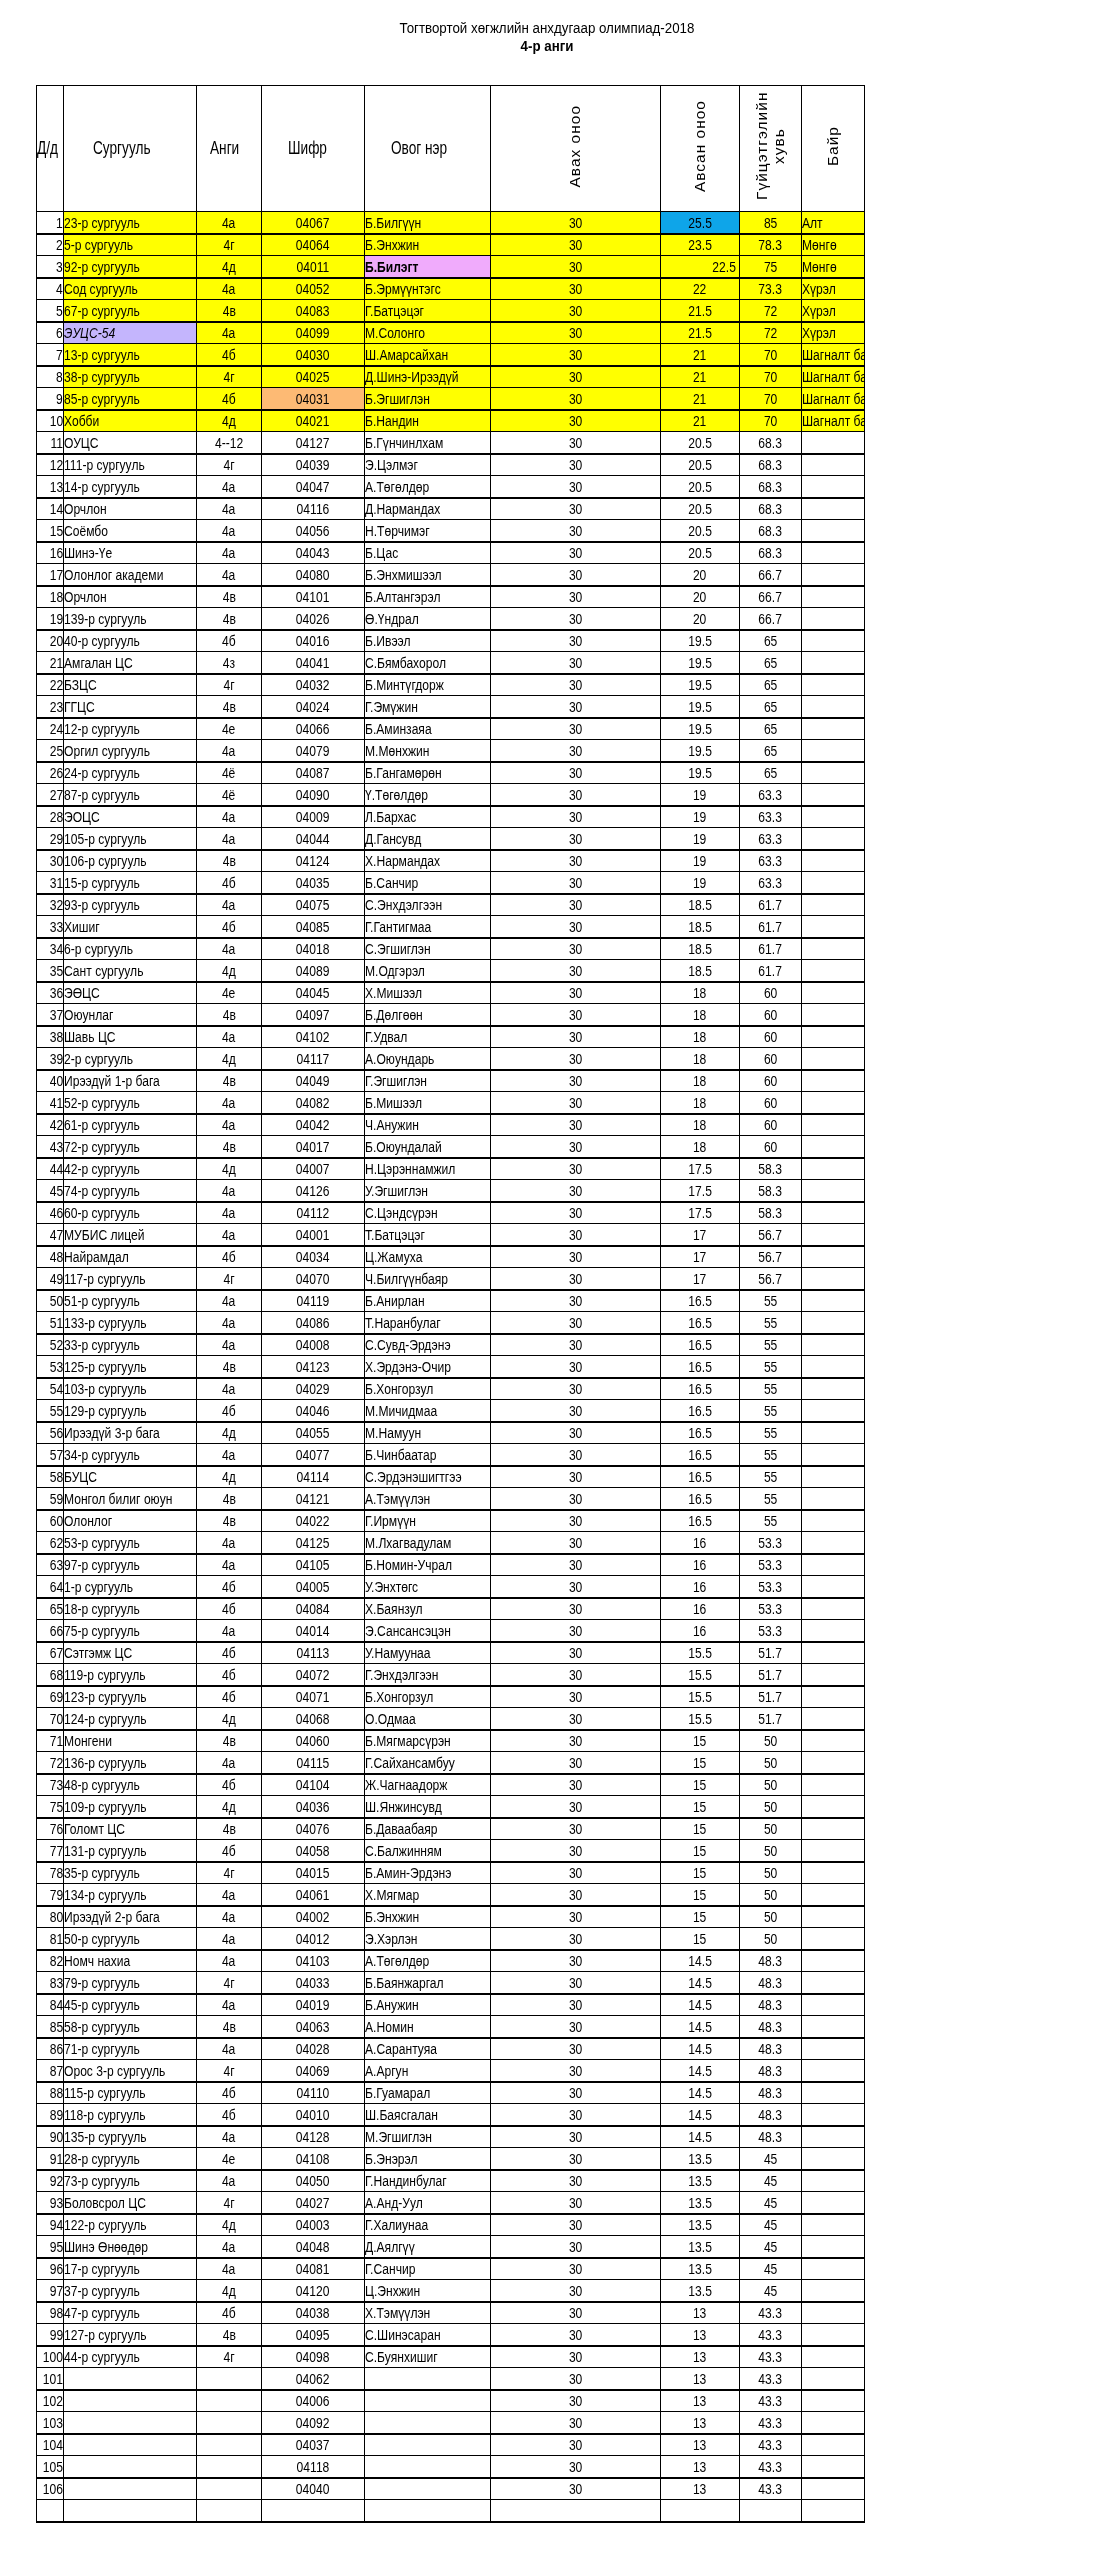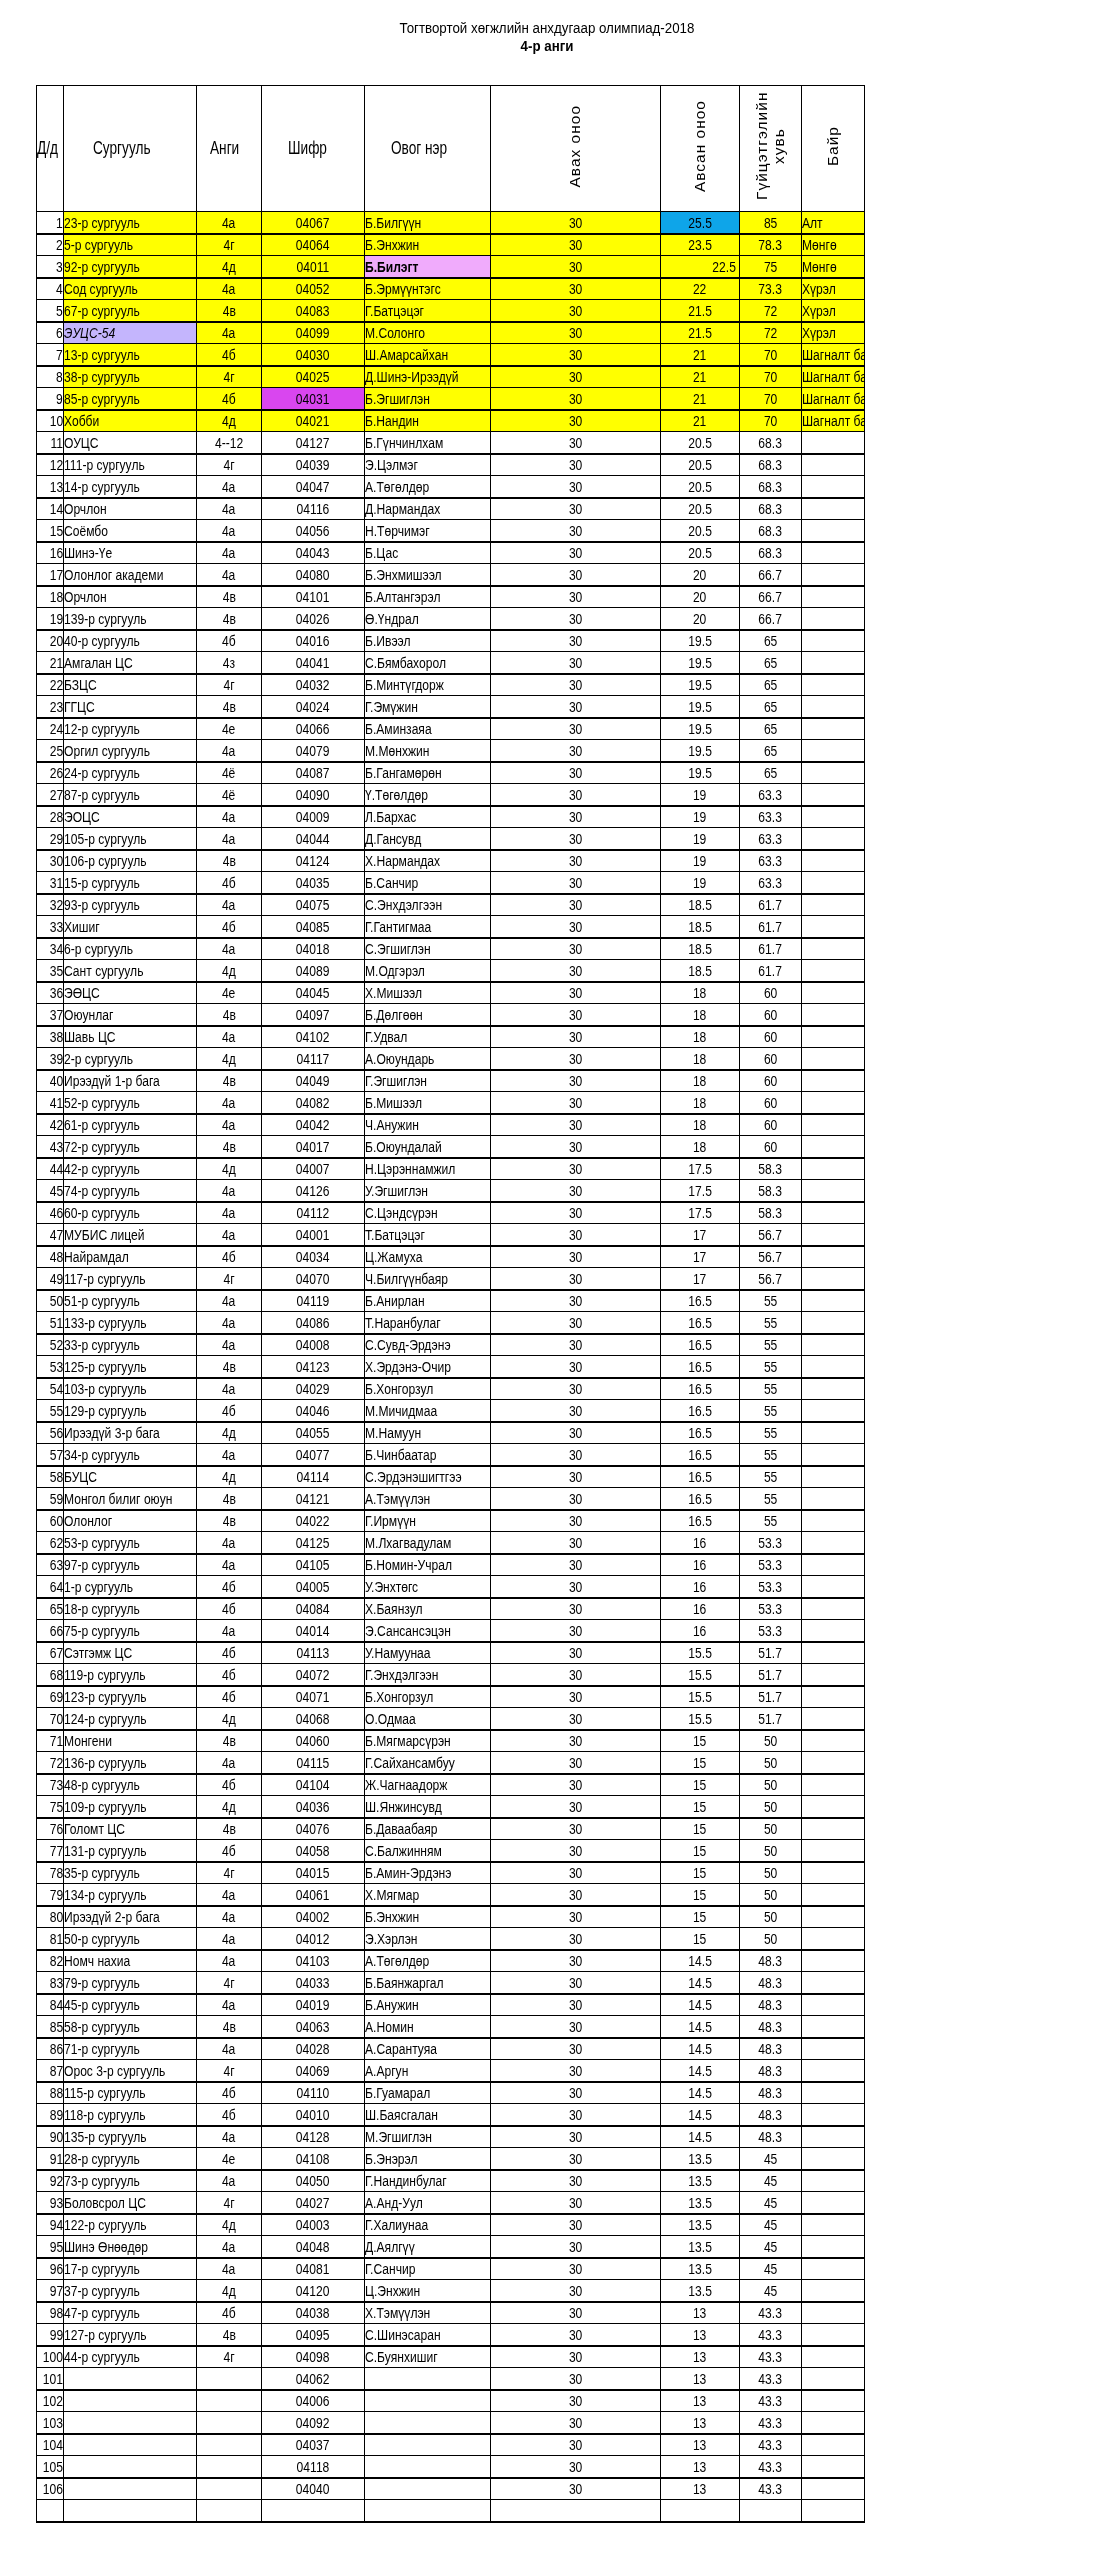--- a/index.html
+++ b/index.html
@@ -163,21 +163,21 @@
         <td class="left" style="background: rgb(255, 255, 0);"><span class="cell-inner">Д.Шинэ-Ирээдүй</span></td>
         <td class="center" style="background: rgb(255, 255, 0);"><span class="cell-inner">30</span></td>
         <td class="center" style="background: rgb(255, 255, 0);"><span class="cell-inner">21</span></td>
         <td class="center" style="background: rgb(255, 255, 0);"><span class="cell-inner">70</span></td>
         <td class="left" style="background: rgb(255, 255, 0);"><span class="cell-inner">Шагналт байр</span></td>
       </tr>
       <tr class="highlight">
         <td class="dd"><span class="cell-inner">9</span></td>
         <td class="left" style="background: rgb(255, 255, 0);"><span class="cell-inner">85-р сургууль</span></td>
         <td class="center" style="background: rgb(255, 255, 0);"><span class="cell-inner">4б</span></td>
-        <td class="center" style="background: #d946ef;"><span class="cell-inner">04031</span></td>
+        <td class="center" style="background: #fdba74;"><span class="cell-inner">04031</span></td>
         <td class="left" style="background: rgb(255, 255, 0);"><span class="cell-inner">Б.Эгшиглэн</span></td>
         <td class="center" style="background: rgb(255, 255, 0);"><span class="cell-inner">30</span></td>
         <td class="center" style="background: rgb(255, 255, 0);"><span class="cell-inner">21</span></td>
         <td class="center" style="background: rgb(255, 255, 0);"><span class="cell-inner">70</span></td>
         <td class="left" style="background: rgb(255, 255, 0);"><span class="cell-inner">Шагналт байр</span></td>
       </tr>
       <tr class="highlight">
         <td class="dd"><span class="cell-inner">10</span></td>
         <td class="left" style="background: rgb(255, 255, 0);"><span class="cell-inner">Хобби</span></td>
         <td class="center" style="background: rgb(255, 255, 0);"><span class="cell-inner">4д</span></td>

